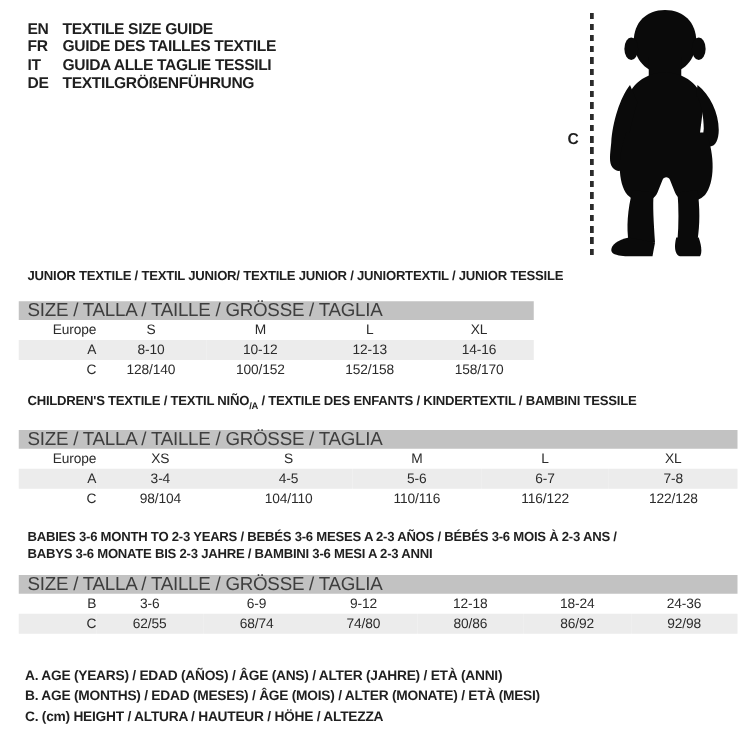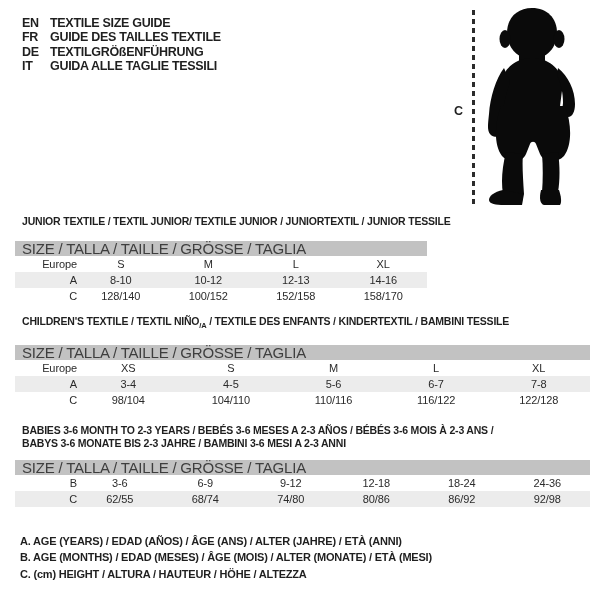--- a/index.html
+++ b/index.html
@@ -52,26 +52,26 @@
   <div class="lang-block">
     <div class="lang-row">
       <span class="lang-code">EN</span>
       <span class="lang-label">TEXTILE SIZE GUIDE</span>
     </div>
     <div class="lang-row">
       <span class="lang-code">FR</span>
       <span class="lang-label">GUIDE DES TAILLES TEXTILE</span>
     </div>
     <div class="lang-row">
+      <span class="lang-code">IT</span>
+      <span class="lang-label">GUIDA ALLE TAGLIE TESSILI</span>
+    </div>
+    <div class="lang-row">
       <span class="lang-code">DE</span>
       <span class="lang-label">TEXTILGRÖßENFÜHRUNG</span>
-    </div>
-    <div class="lang-row">
-      <span class="lang-code">IT</span>
-      <span class="lang-label">GUIDA ALLE TAGLIE TESSILI</span>
     </div>
   </div>
 
   <div class="dash-line"></div>
   <div class="c-label">C</div>
   <svg class="baby-svg" viewBox="0 0 94 206">
     <g fill="#0a0a0a">
       <path d="M46,2 C61,2 71,12 71,27 C71,41 61,53 46,53 C31,53 21,41 21,27 C21,12 31,2 46,2 Z"></path>
       <ellipse cx="19" cy="33" rx="5.5" ry="9"></ellipse>
       <ellipse cx="73" cy="33" rx="5.5" ry="9"></ellipse>

